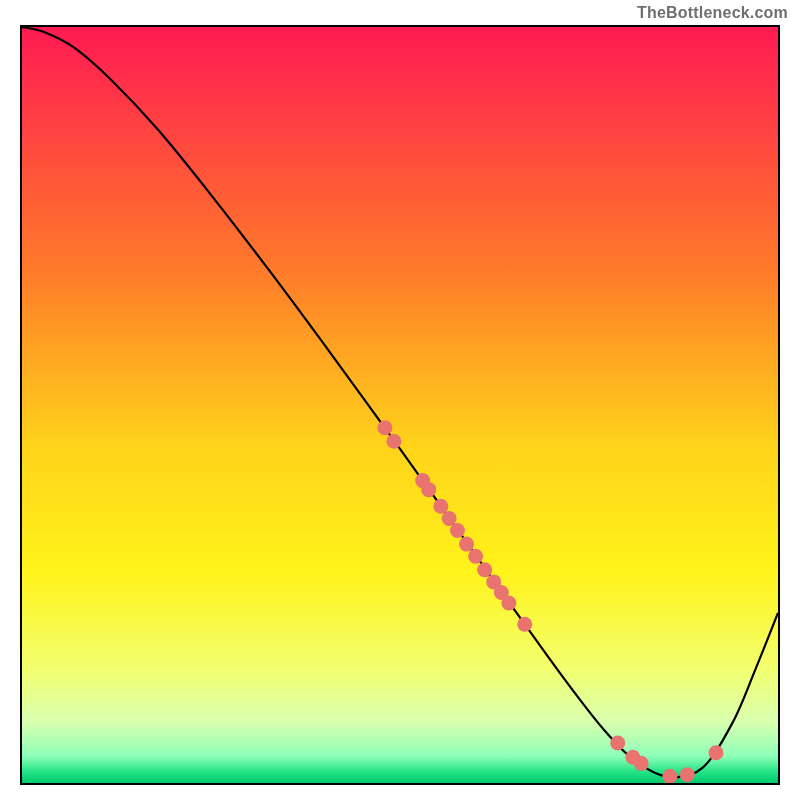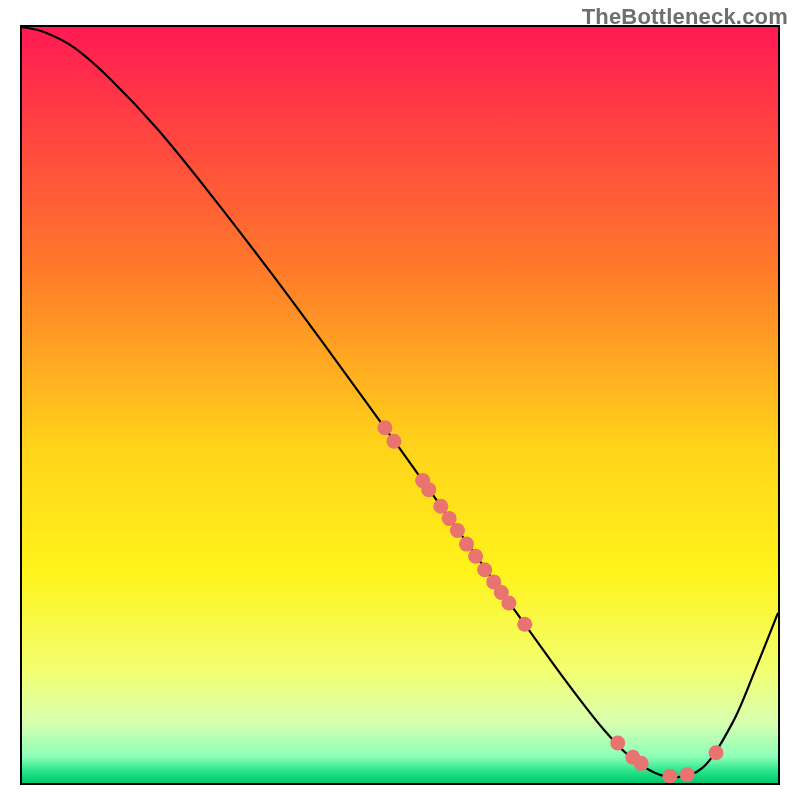--- a/index.html
+++ b/index.html
@@ -14,21 +14,21 @@
     position: relative;
     width: 800px;
     height: 800px;
     background: #fff;
   }
   .watermark {
     position: absolute;
     top: 4px;
     right: 12px;
     font-family: Arial, Helvetica, sans-serif;
-    font-size: 22px;
+    font-size: 16px;
     font-weight: 600;
     color: #6f6f6f;
     letter-spacing: 0.2px;
   }
   .plot-wrap {
     position: absolute;
     left: 20px;
     top: 25px;
     width: 760px;
     height: 760px;

